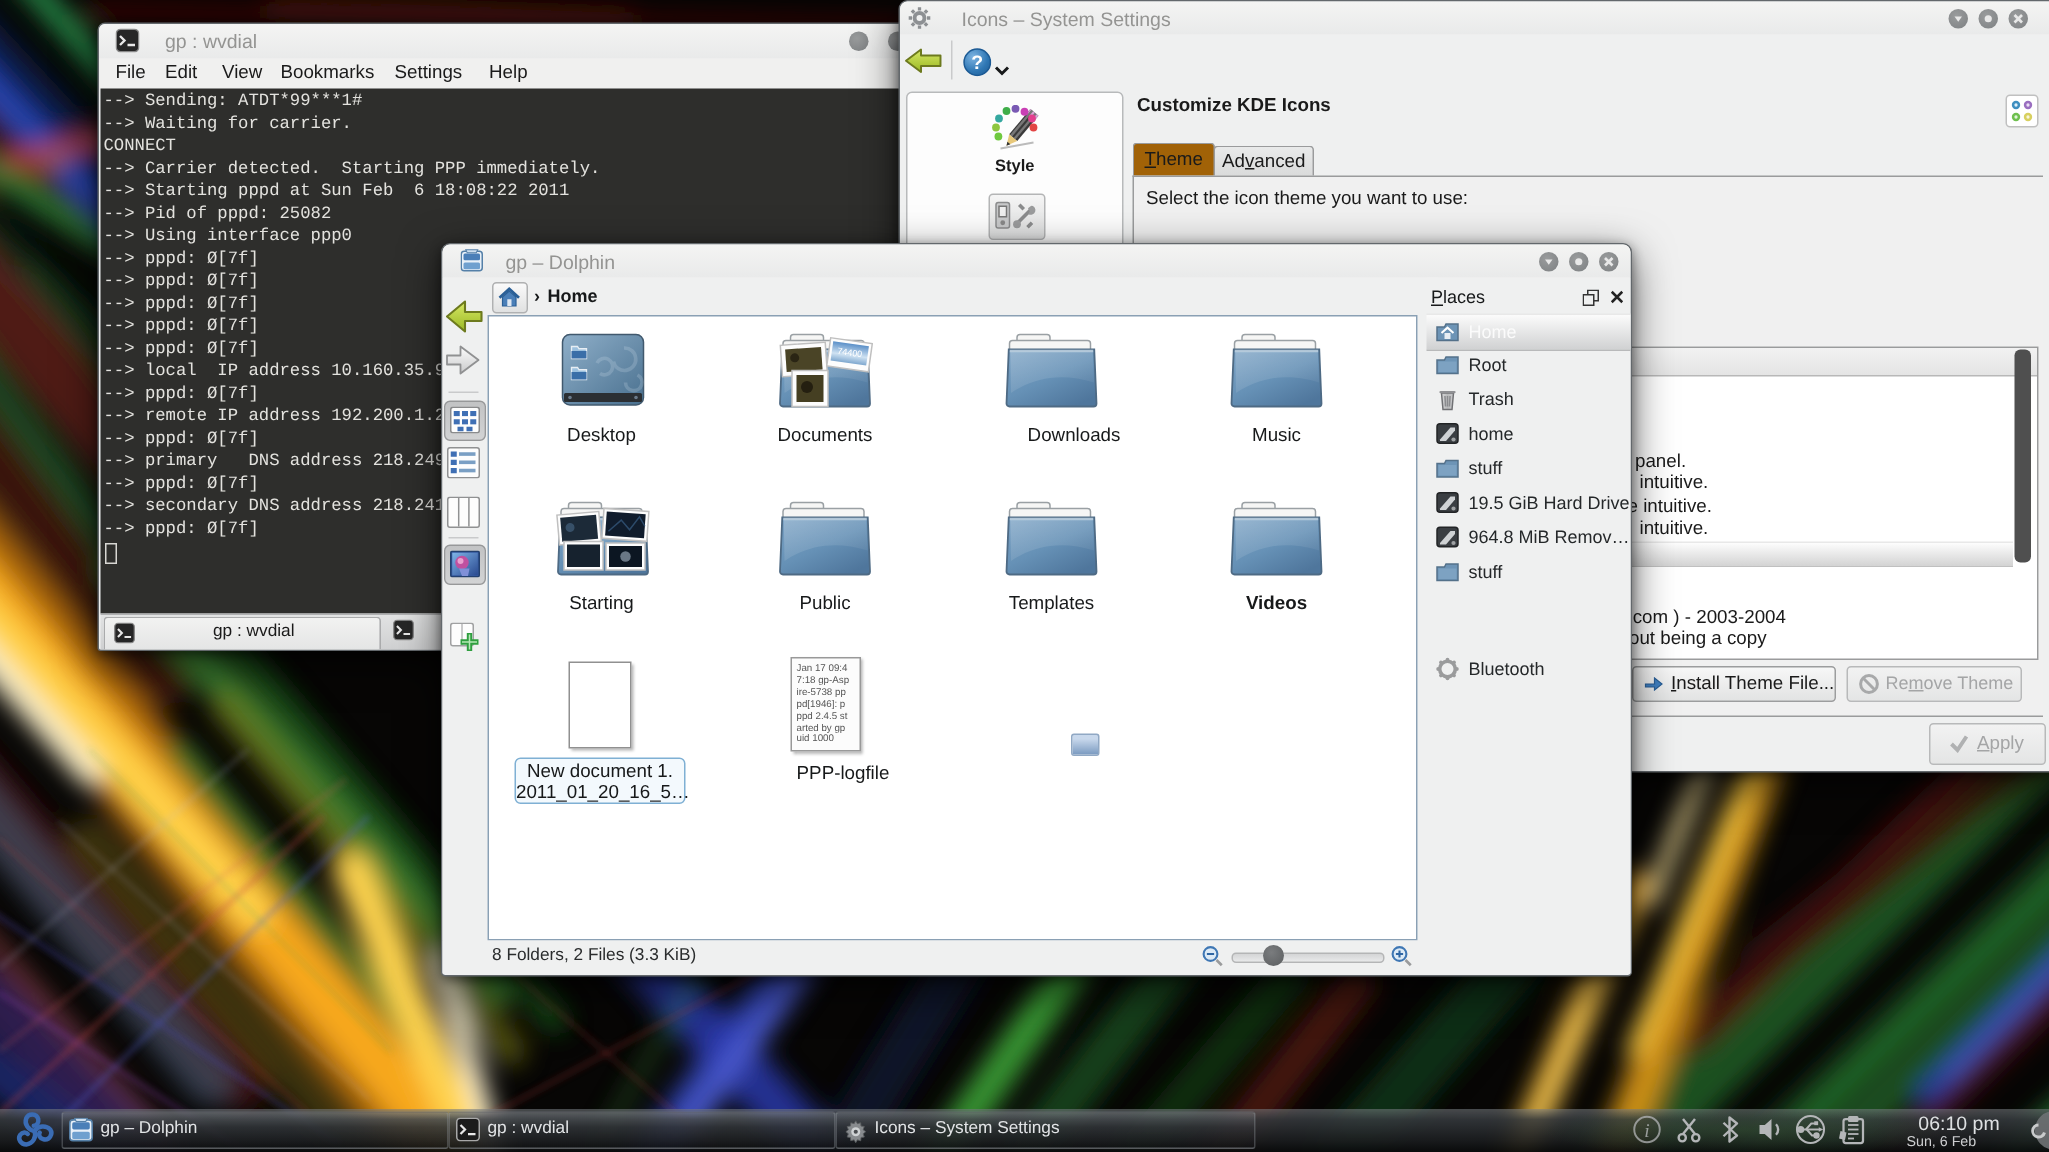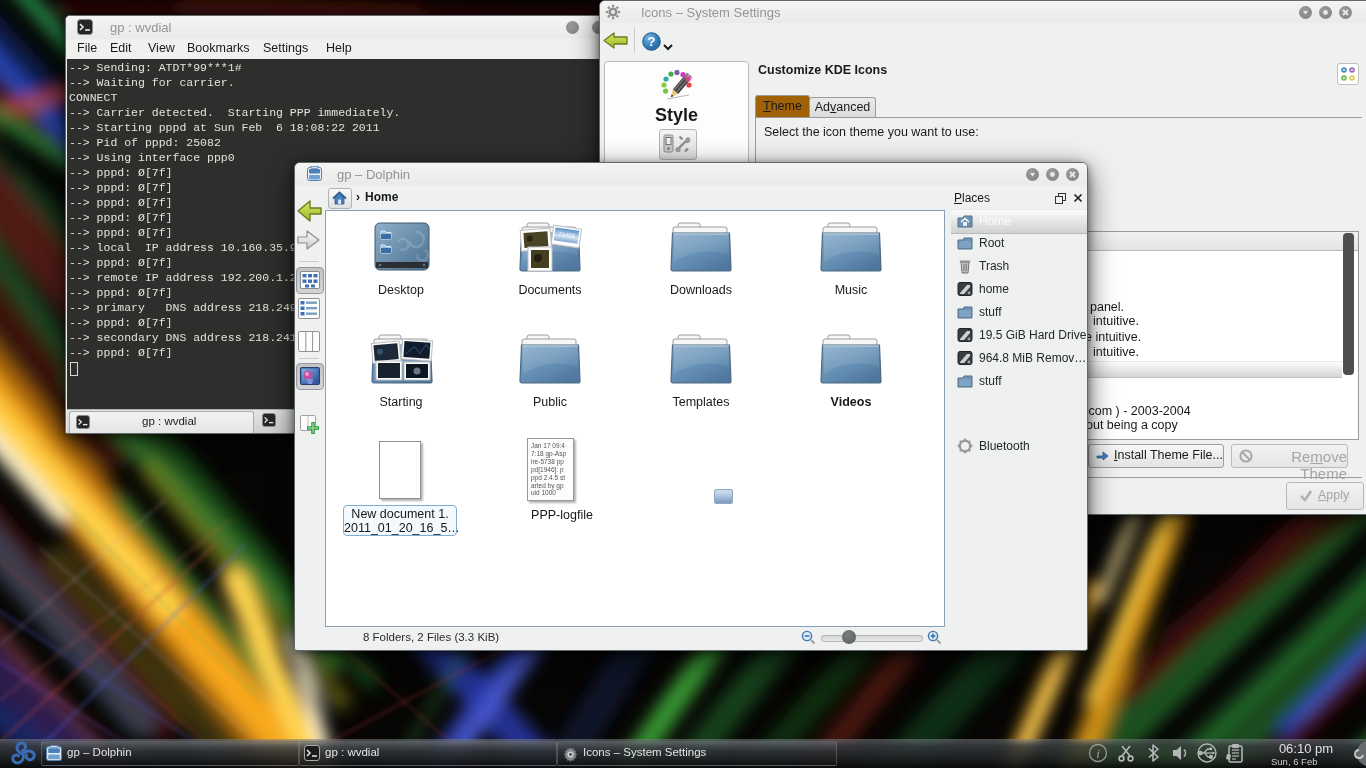--- a/index.html
+++ b/index.html
@@ -277,21 +277,21 @@
       <circle cx="10" cy="4" r="2.6" fill="#3fae49"></circle>
       <circle cx="16" cy="2.5" r="2.6" fill="#7a5ab4"></circle>
       <circle cx="5" cy="9" r="2.6" fill="#35a8a0"></circle>
       <circle cx="3" cy="15" r="2.6" fill="#8ec63f"></circle>
       <circle cx="4.6" cy="21" r="2.6" fill="#6fc93f"></circle>
       <circle cx="22" cy="4.5" r="2.6" fill="#c93fb4"></circle>
       <circle cx="27" cy="9" r="2.6" fill="#e23f8e"></circle>
       <circle cx="28" cy="15" r="2.6" fill="#e24444"></circle>
       <path d="M6 29l22-4" stroke="#bbb" stroke-width="1.2" fill="none"></path>
     </svg>
-    <div class="abs" style="left:0;top:43px;width:100%;text-align:center;font-weight:bold;font-size:18px;color:#1a1a1a;">Style</div>
+    <div class="abs" style="left:0;top:43px;width:100%;text-align:center;font-weight:bold;font-size:11px;color:#1a1a1a;">Style</div>
     <div class="abs" style="left:54px;top:67px;width:36px;height:29px;background:linear-gradient(#f5f5f5,#dcdddd);border:1px solid #b4b5b6;border-radius:3px;">
       <svg class="abs" style="left:3px;top:4px" width="30" height="20" viewBox="0 0 30 20">
         <rect x="1" y="1" width="9" height="17" rx="1.5" fill="#c8c9ca" stroke="#8a8b8c"></rect>
         <rect x="3" y="3.5" width="5" height="7" fill="#efefef" stroke="#777"></rect>
         <circle cx="5.5" cy="14.5" r="1.6" fill="#888"></circle>
         <path d="M14 16L26 4m-9.5-1.5l3 3M25 14.5l-3 3" stroke="#8a8b8c" stroke-width="2.4" fill="none"></path>
         <circle cx="15" cy="15.5" r="2.6" fill="#9a9b9c"></circle>
         <path d="M24.5 3.2a3 3 0 1 1-2 5.4l1-1.8-1.2-2z" fill="#9a9b9c"></path>
       </svg>
     </div>
@@ -335,21 +335,21 @@
       <svg class="abs" style="left:7px;top:5px" width="13" height="12" viewBox="0 0 13 12">
           <path d="M1 6h6V2l5 4-5 4V8H1z" fill="#3f7fc0" stroke="#2a5f96" stroke-width=".8"></path>
         </svg>
       <span class="abs" style="left:25px;top:3px;font-size:12.5px;color:#1a1a1a;"><u>I</u>nstall Theme File...</span>
     </div>
     <div class="abs" style="left:475px;top:326px;width:115px;height:22px;background:linear-gradient(#f2f2f2,#e4e5e5);border:1px solid #b8b9ba;border-radius:3px;">
       <svg class="abs" style="left:7px;top:4px" width="14" height="14" viewBox="0 0 14 14">
           <circle cx="7" cy="7" r="5.6" fill="none" stroke="#a8a9aa" stroke-width="2"></circle>
           <line x1="3.2" y1="3.2" x2="10.8" y2="10.8" stroke="#a8a9aa" stroke-width="2"></line>
         </svg>
-      <span class="abs" style="left:25px;top:3px;font-size:15px;color:#a4a5a6;text-align:right;">Re<u>m</u>ove Theme</span>
+      <span class="abs" style="left:25px;top:3px;font-size:12px;color:#a4a5a6;text-align:right;">Re<u>m</u>ove Theme</span>
     </div>
   </div>
 
   <div class="abs" style="left:686px;top:481px;width:76px;height:26px;background:linear-gradient(#f2f2f2,#e4e5e5);border:1px solid #b8b9ba;border-radius:3px;">
     <svg class="abs" style="left:12px;top:7px" width="14" height="12" viewBox="0 0 14 12">
         <path d="M2 6l4 4 6-9" stroke="#b0b1b2" stroke-width="2.6" fill="none"></path>
       </svg>
     <span class="abs" style="left:31px;top:5px;font-size:12.5px;color:#a4a5a6;"><u>A</u>pply</span>
   </div>
 </div>
@@ -525,21 +525,21 @@
     </svg></div>
     <div class="abs" style="left:343px;top:10px;"><svg width="64" height="52">
           <use href="#fold"></use>
         </svg></div>
     <div class="abs" style="left:493px;top:10px;"><svg width="64" height="52">
           <use href="#fold"></use>
         </svg></div>
     <div class="abs" style="left:0;top:72px;width:100%;">
       <span class="abs ilab" style="left:11px;width:128px;">Desktop</span>
       <span class="abs ilab" style="left:160px;width:128px;">Documents</span>
-      <span class="abs ilab" style="left:311px;width:128px;">Downloads</span>
+      <span class="abs ilab" style="left:326px;width:128px;">Downloads</span>
       <span class="abs ilab" style="left:461px;width:128px;">Music</span>
     </div>
 
     <div class="abs" style="left:44px;top:122px;"><svg width="64" height="52" viewBox="0 0 64 52">
           <use href="#fold"></use>
       <g transform="rotate(-5 18 18)">
             <rect x="2" y="9" width="28" height="20" fill="#fdfdfd" stroke="#c0c0c0"></rect>
             <rect x="4" y="11" width="24" height="16" fill="#1c2a38"></rect>
             <circle cx="10" cy="18" r="3" fill="#3f5a74" opacity=".8"></circle>
           </g>
@@ -573,21 +573,21 @@
     <div class="abs" style="left:53px;top:230px;width:40px;height:56px;background:#fff;border:1px solid #909090;box-shadow:1.5px 1.5px 2px rgba(0,0,0,.3);"></div>
     <div class="abs" style="left:201px;top:227px;width:45px;height:61px;background:#fcfcfc;border:1px solid #999;box-shadow:1.5px 1.5px 2px rgba(0,0,0,.3);overflow:hidden;">
       <div style="font-size:6.5px;line-height:7.9px;color:#555;padding:3px 0 0 3px;">Jan 17 09:4<br>7:18 gp-Asp<br>ire-5738 pp<br>pd[1946]: p<br>ppd 2.4.5 st<br>arted by gp<br>uid 1000</div>
     </div>
     <div class="abs" style="left:17px;top:294px;width:112px;height:28px;background:#f3f9fd;border:1px solid #7fb0d4;border-radius:4px;text-align:center;font-size:12.5px;color:#17191a;line-height:14px;padding-top:1px;">New document 1.<br>2011_01_20_16_5…</div>
     <span class="abs ilab" style="left:172px;top:297px;width:128px;">PPP-logfile</span>
     <div class="abs" style="left:388px;top:278px;width:17px;height:13px;background:linear-gradient(#c8d8ec 20%,#7a9ac0);border:1px solid #90a8c4;border-radius:2px;"></div>
   </div>
 
   <div class="abs" style="left:0;top:464px;width:100%;height:22px;background:#eff0f0;font-size:11.5px;color:#2a2c2d;">
-    <span class="abs" style="left:33px;top:4px;margin-left:35px;">8 Folders, 2 Files (3.3 KiB)</span>
+    <span class="abs" style="left:33px;top:4px;">8 Folders, 2 Files (3.3 KiB)</span>
     <svg class="abs" style="left:506px;top:3px" width="15" height="15" viewBox="0 0 15 15">
         <circle cx="6" cy="6" r="4.6" fill="#dceaf6" stroke="#3f77b4" stroke-width="1.4"></circle>
         <line x1="10" y1="10" x2="13.5" y2="13.5" stroke="#9a9b9c" stroke-width="1.8"></line>
         <line x1="3.6" y1="6" x2="8.4" y2="6" stroke="#2f66a4" stroke-width="1.4"></line>
       </svg>
     <div class="abs" style="left:526px;top:8px;width:100px;height:5px;background:linear-gradient(#d4d5d6,#e8e9ea);border:1px solid #b4b5b6;border-radius:3px;"></div>
     <div class="abs" style="left:547px;top:3px;width:14px;height:14px;border-radius:50%;background:radial-gradient(circle at 40% 35%,#7a7c7e,#5a5d5f);"></div>
     <svg class="abs" style="left:632px;top:3px" width="15" height="15" viewBox="0 0 15 15">
         <circle cx="6" cy="6" r="4.6" fill="#dceaf6" stroke="#3f77b4" stroke-width="1.4"></circle>
         <line x1="10" y1="10" x2="13.5" y2="13.5" stroke="#9a9b9c" stroke-width="1.8"></line>

